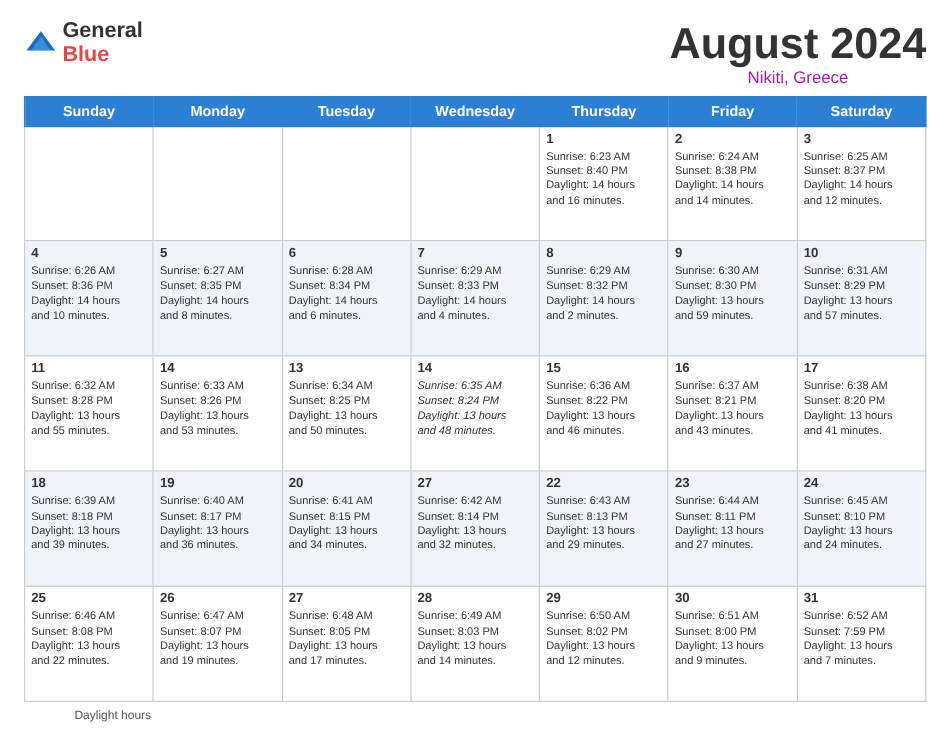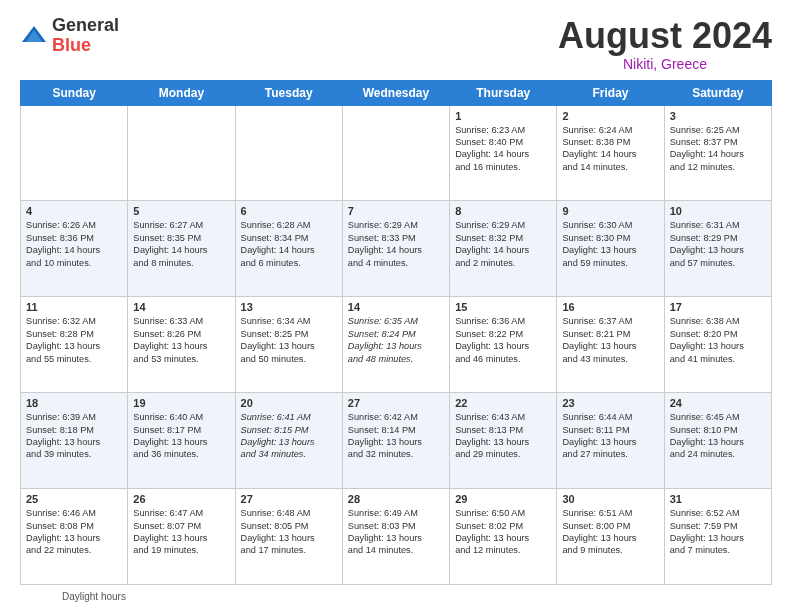--- a/index.html
+++ b/index.html
@@ -267,21 +267,21 @@
           </td>
           <td>
             <div class="day-num">19</div>
             <div class="day-info" style="white-space: pre-line;">Sunrise: 6:40 AM
 Sunset: 8:17 PM
 Daylight: 13 hours
 and 36 minutes.</div>
           </td>
           <td>
             <div class="day-num">20</div>
-            <div class="day-info" style="white-space: pre-line; font-style: italic;">Sunrise: 6:41 AM
+            <div class="day-info" style="white-space: pre-line;">Sunrise: 6:41 AM
 Sunset: 8:15 PM
 Daylight: 13 hours
 and 34 minutes.</div>
           </td>
           <td>
             <div class="day-num">27</div>
             <div class="day-info" style="white-space: pre-line;">Sunrise: 6:42 AM
 Sunset: 8:14 PM
 Daylight: 13 hours
 and 32 minutes.</div>

